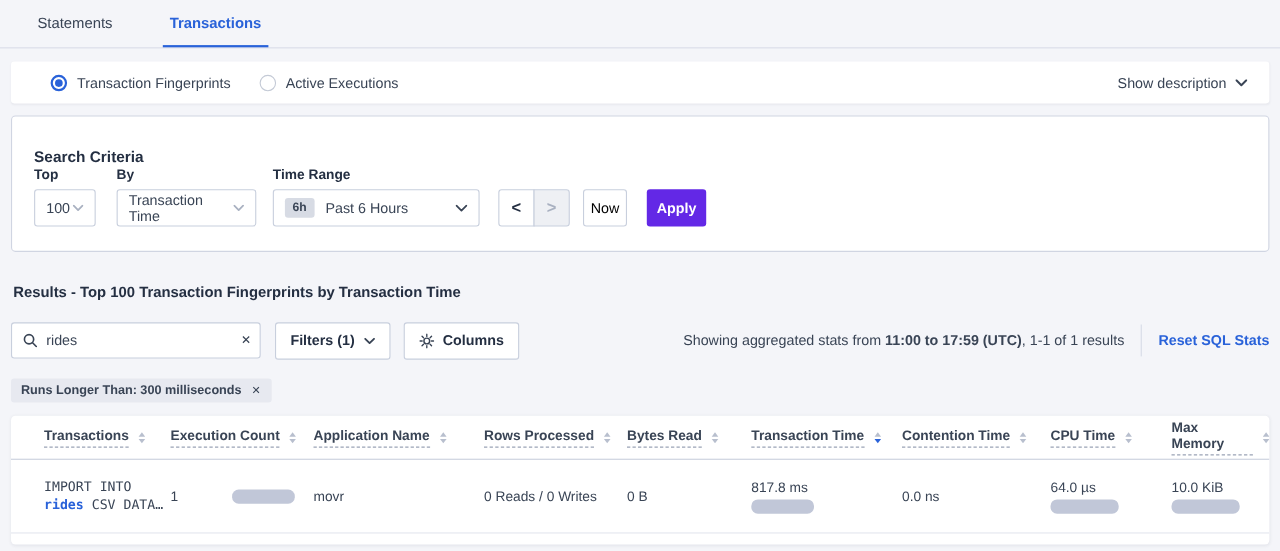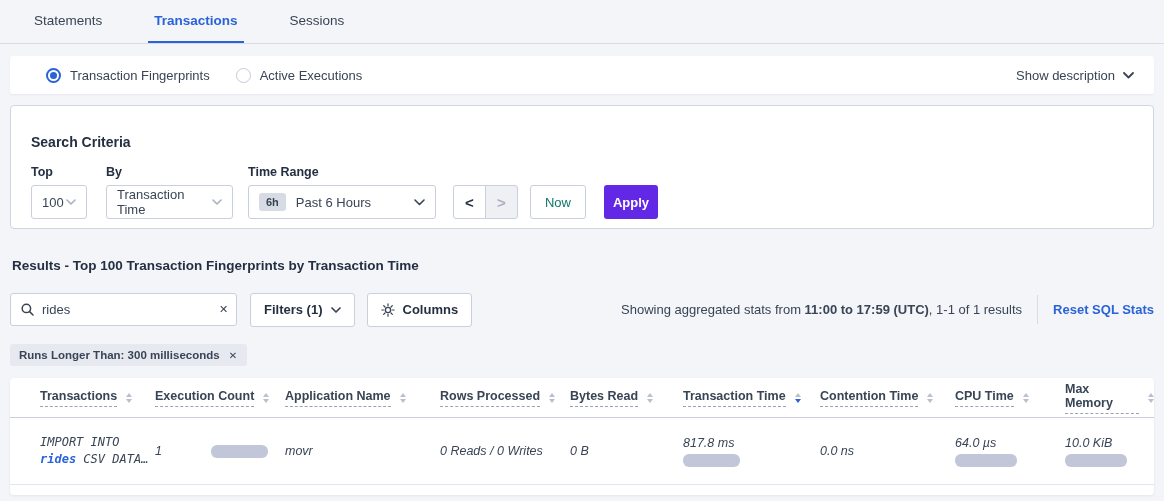--- a/index.html
+++ b/index.html
@@ -27,41 +27,41 @@
     display:flex; align-items:center; justify-content:center; background:#fff; }
   .radio-outer .dot { width:7px; height:7px; border-radius:50%; background:#2962d9; }
   .radio-outer.off { border:1.5px solid #c4cad6; }
   .radio-label { font-size:13px; color:#394455; }
   .show-desc { margin-left:auto; display:flex; align-items:center; gap:8px;
     font-size:13px; color:#394455; cursor:pointer; }
   
   .criteria { position:absolute; top:105px; left:10px; right:10px; height:124px;
     background:#fff; border:1px solid #d0d5e2; border-radius:4px; padding:28px 20px 0 20px; }
   .criteria-title { font-size:14px; font-weight:700; color:#242f42; }
-  .crit-form { display:flex; margin-top:15px; }
+  .crit-form { display:flex; margin-top:2px; }
   .field { display:flex; flex-direction:column; }
   .field-label { font-size:12.5px; font-weight:700; color:#242f42; margin-bottom:6px; }
   .control { height:34px; border:1px solid #c8cfdd; border-radius:3px; background:#fff;
     display:flex; align-items:center; padding:0 10px; font-size:13px; color:#394455; cursor:pointer; }
   .sel-top { width:56px; justify-content:space-between; }
   .f-by { margin-left:19px; } .sel-by { width:127px; justify-content:space-between; }
   .f-range { margin-left:15px; } .sel-range { width:188px; }
   .range-badge { background:#d7dbe4; border-radius:3px; font-size:11px; font-weight:700;
     color:#394455; padding:3px 7px; }
   .range-text { margin-left:10px; }
   .sel-range .chev { margin-left:auto; }
   .nav-group { display:flex; margin-left:17px; align-self:flex-end; }
   .nav-btn { width:33px; height:34px; border:1px solid #c8cfdd; background:#fff;
     display:flex; align-items:center; justify-content:center; font-size:15px; font-weight:800;
     color:#242f42; cursor:pointer; }
   .nav-btn.prev { border-radius:3px 0 0 3px; }
   .nav-btn.next { border-radius:0 3px 3px 0; margin-left:-1px; background:#eef0f4; color:#a9b1c1; }
-  .now-btn { margin-left:12px; align-self:flex-end; width:56px; height:34px;
+  .now-btn { margin-left:12px; align-self:flex-end; width:40px; height:34px;
     border:1px solid #c8cfdd; border-radius:3px; background:#fff; font-size:13px;
-    color:#0f766e; display:flex; align-items:center; justify-content:center; cursor:pointer; }
+    color:#000000; display:flex; align-items:center; justify-content:center; cursor:pointer; }
   .apply-btn { margin-left:18px; align-self:flex-end; width:54px; height:34px;
     background:#6328e6; border-radius:3px; color:#fff; font-size:13px; font-weight:700;
     display:flex; align-items:center; justify-content:center; cursor:pointer; }
   
   .results-heading { position:absolute; top:258px; left:12px; font-size:13.5px;
     font-weight:700; color:#242f42; }
   .controls-row { position:absolute; top:293px; left:10px; right:10px; height:33px;
     display:flex; align-items:center; }
   .searchbox { width:227px; height:33px; background:#fff; border:1px solid #c8cfdd;
     border-radius:3px; display:flex; align-items:center; padding:0 10px; }
@@ -90,39 +90,38 @@
   .thead { height:40px; align-items:center; border-bottom:1px solid #c9cfdc; }
   .th { display:flex; align-items:center; gap:9px; cursor:pointer; }
   .th-label { font-size:12.5px; font-weight:700; color:#394455;
     border-bottom:1px dashed #9aa3b5; padding-bottom:3px; }
   .sort { display:flex; flex-direction:column; gap:2px; }
   .tri-up { width:0; height:0; border-left:3.5px solid transparent;
     border-right:3.5px solid transparent; border-bottom:4px solid #b8bfce; }
   .tri-down { width:0; height:0; border-left:3.5px solid transparent;
     border-right:3.5px solid transparent; border-top:4px solid #b8bfce; }
   .tri-down.active { border-top-color:#2962d9; }
-  .trow { height:67px; align-items:center; border-bottom:1px solid #e3e6ee;font-style:italic; }
+  .trow { height:67px; align-items:center; border-bottom:1px solid #e3e6ee; }
   .td { font-size:12.5px; color:#394455; padding-right:14px; }
   .txn-cell { font-family:"DejaVu Sans Mono","Liberation Mono",monospace;
     font-size:12px; line-height:17px; color:#394455; padding-right:4px; }
   .txn-link { color:#2962d9; font-weight:700; cursor:pointer; }
   .bar { background:#c1c7d8; height:13px; border-radius:6px; }
   .exec-cell { display:flex; align-items:center; }
   .exec-cell .bar { width:57px; margin-left:49px; }
   .stacked .bar { margin-top:4px; }
   .bar-txn { width:57px; } .bar-cpu { width:62px; } .bar-mem { width:62px; }
   .chev svg, .icon svg { display:block; }
 </style>
 </head>
 <body>
 
 <div class="tabbar">
   <div class="tab">Statements</div>
   <div class="tab active">Transactions</div>
-  <div class="tab">Sessions</div>
 </div>
 
 <div class="radioband">
   <div class="radio-item">
     <span class="radio-outer">
         <span class="dot"></span>
       </span>
     <span class="radio-label">Transaction Fingerprints</span>
   </div>
   <div class="radio-item">

